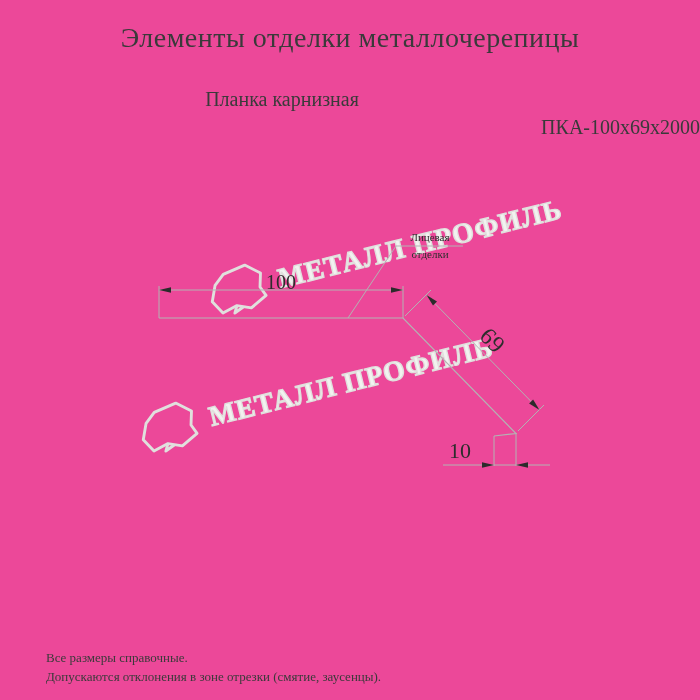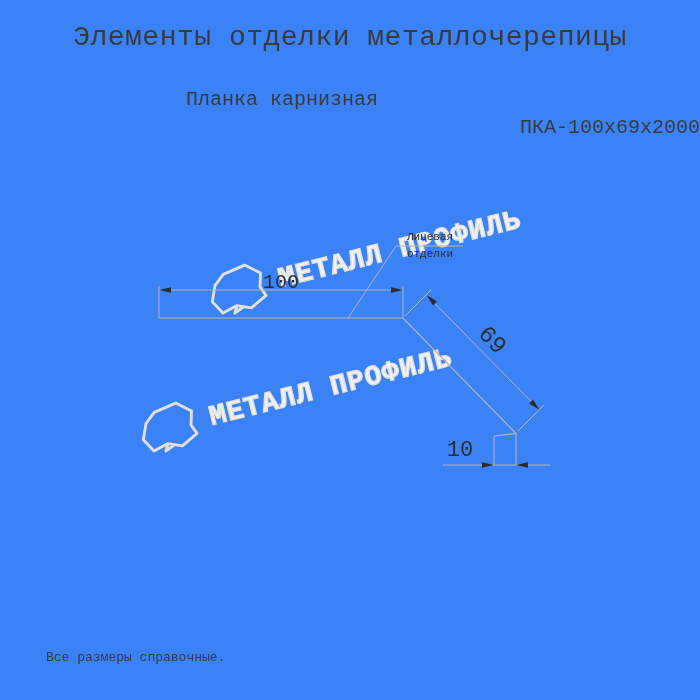--- a/index.html
+++ b/index.html
@@ -1,18 +1,18 @@
 <!DOCTYPE html>
 <html><head>
 <meta charset="utf-8">
 <style>
   html,body{margin:0;padding:0;background:#ffffff;}
   .page{
-    position:relative;width:700px;height:700px;background:#3b82f6;overflow:hidden;
-    font-family:Liberation Mono, monospace;color:#333;
+    position:relative;width:700px;height:700px;background:#ec4899;overflow:hidden;
+    font-family:Liberation Serif, serif;color:#333;
   }
   
   .title{
     position:absolute;top:22px;left:0;width:700px;text-align:center;
     font-size:28px;font-weight:400;color:#3a3a3a;letter-spacing:.5px;
   }
   .subtitle{
     position:absolute;top:88px;left:0;width:564px;text-align:center;
     font-size:20px;font-weight:400;color:#3a3a3a;
   }
@@ -115,15 +115,16 @@
   <div class="dim dim-69">69</div>
   <div class="dim dim-10">10</div>
 
   <div class="face-label">
     <span>Лицевая</span>
     <span>отделки</span>
   </div>
 
   <div class="notes">
     <div>Все размеры справочные.</div>
+    <div>Допускаются отклонения в зоне отрезки (смятие, заусенцы).</div>
   </div>
 
 </div>
 
 </body></html>

